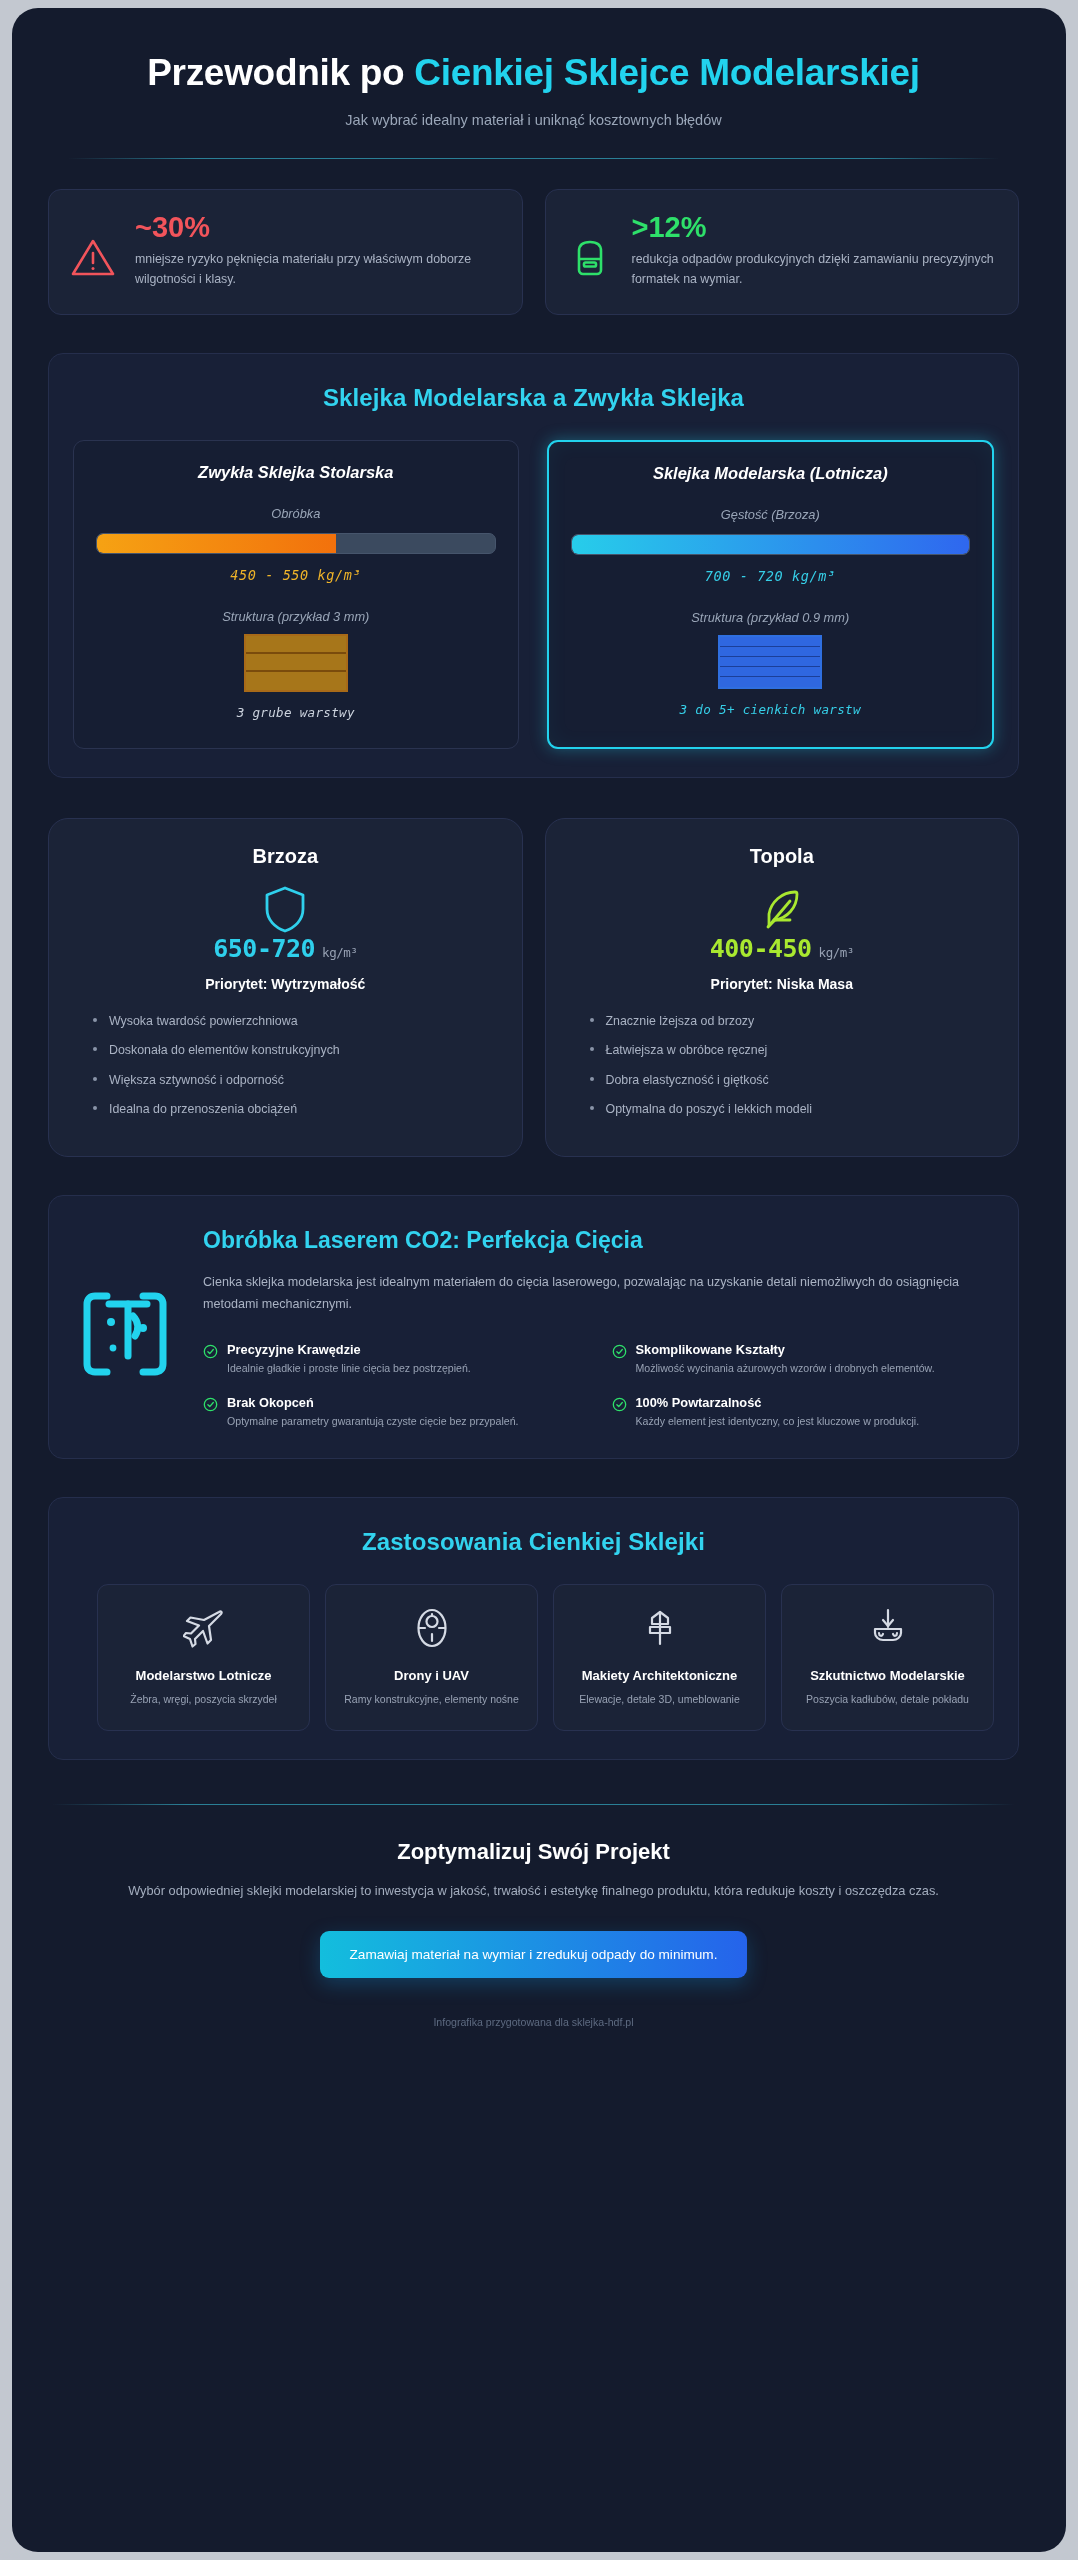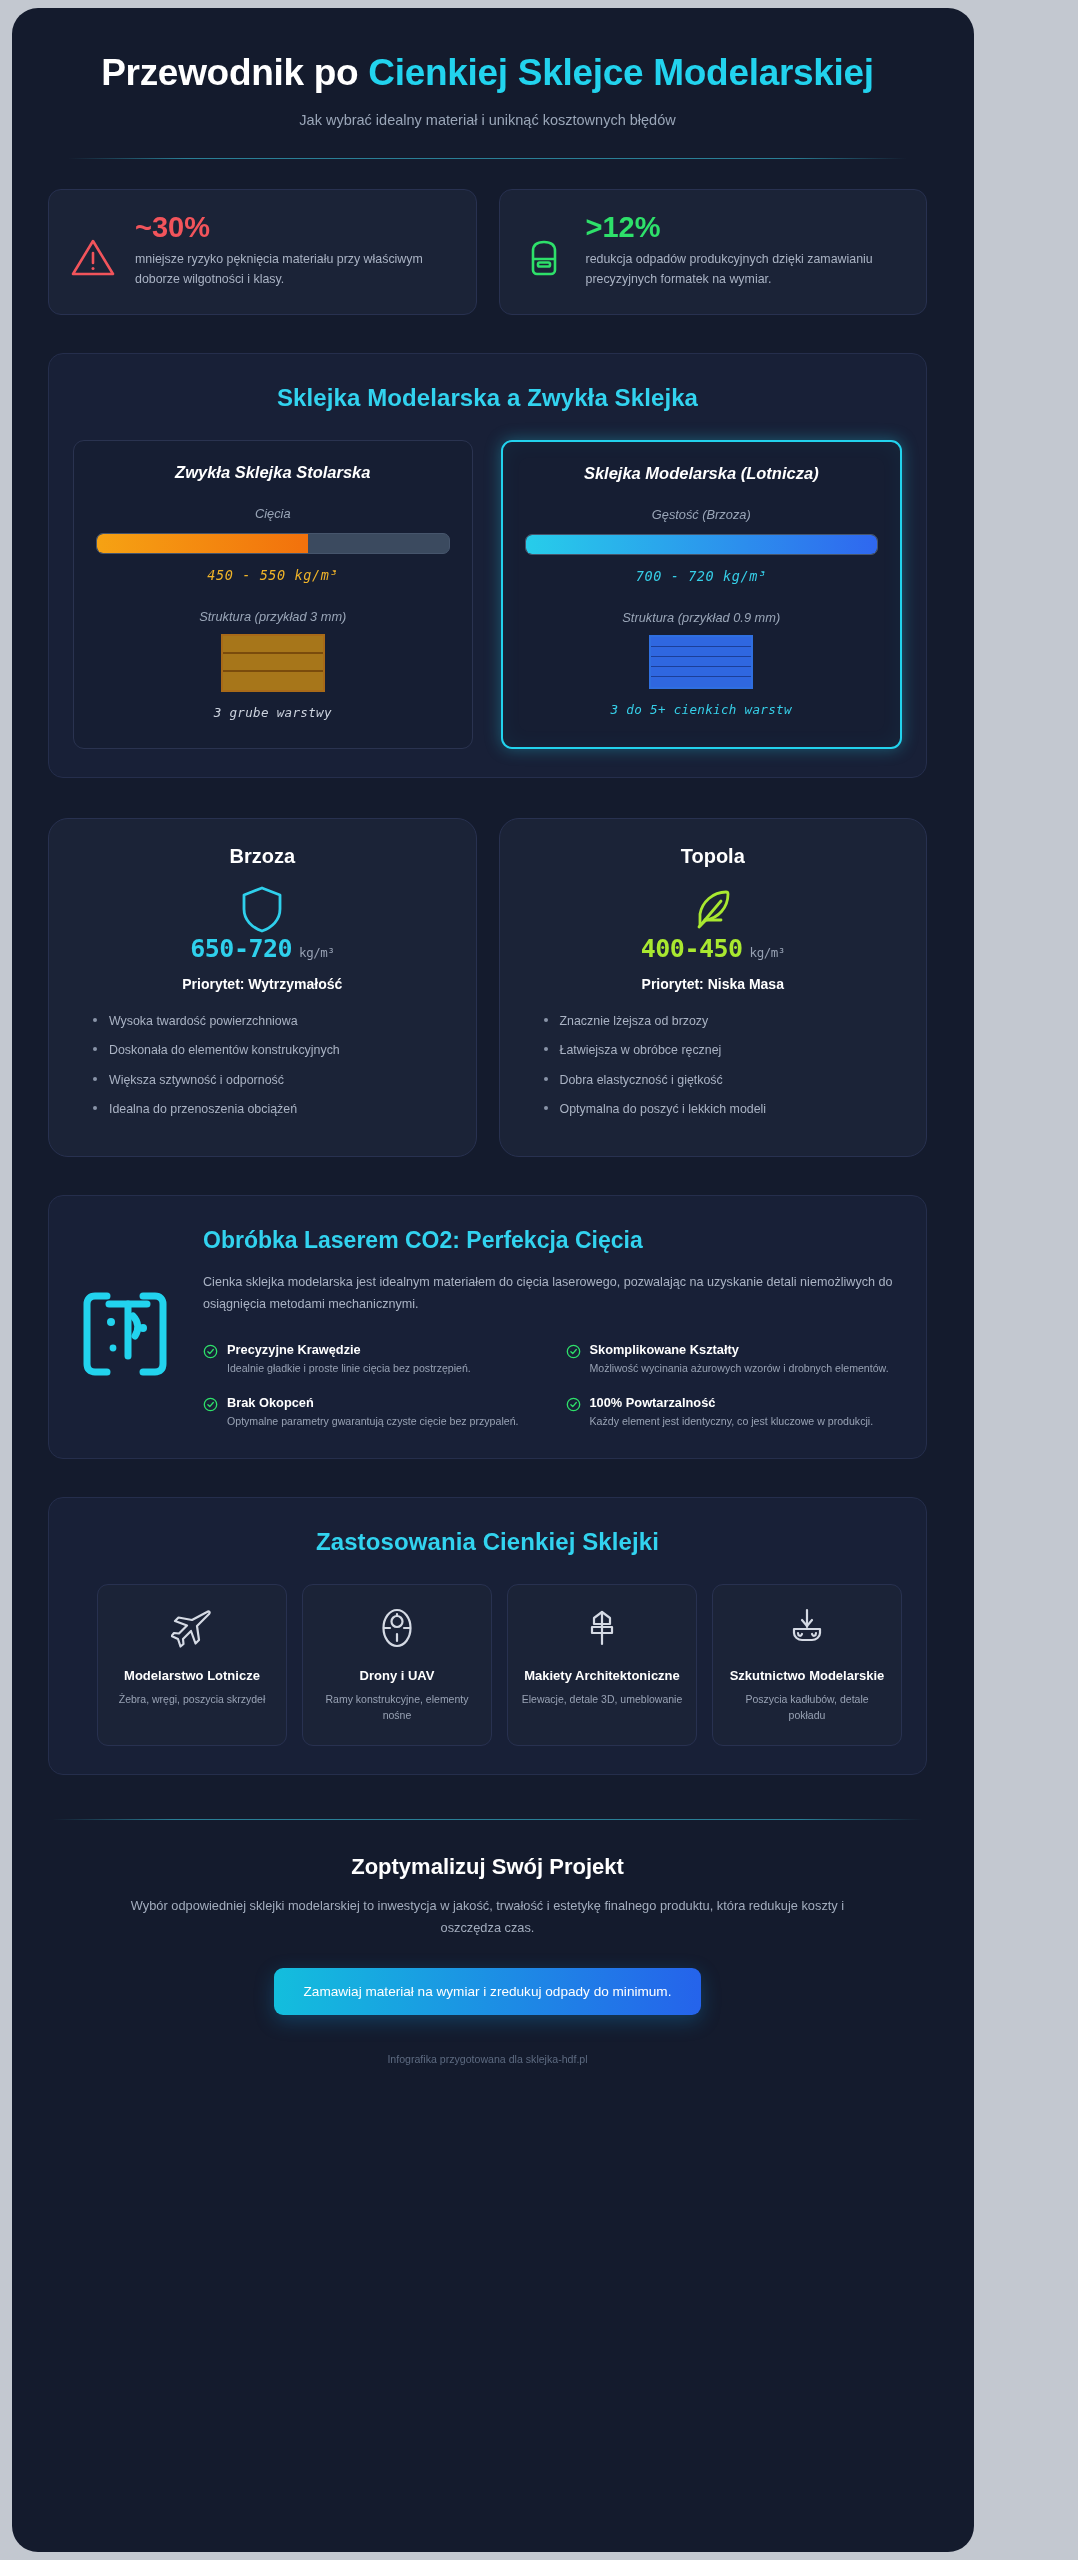--- a/index.html
+++ b/index.html
@@ -4,21 +4,21 @@
 <style>
   * { box-sizing: border-box; margin: 0; padding: 0; }
   html, body {
     width: 1078px;
     background: #c3c8d0;
     font-family: "Liberation Sans", sans-serif;
   }
   body { padding: 8px 12px 0 12px; }
 
   .page {
-    width: 962px;
+    width: 1054px;
     min-height: 2544px;
     background: #141b2d;
     border-radius: 26px;
     padding: 0 11px 34px 0;
     overflow: hidden;
   }
 
   .inner { padding: 0 36px; }
 
   
@@ -281,21 +281,21 @@
 
     </div>
 
     <div class="panel">
       <div class="panel-title">Sklejka Modelarska a Zwykła Sklejka</div>
 
       <div class="compare">
 
         <div class="cmp">
           <h3>Zwykła Sklejka Stolarska</h3>
-          <div class="lbl">Cięcia</div>
+          <div class="lbl">Obróbka</div>
           <div class="bar-track">
             <div class="bar-fill orange" style="width:60%"></div>
           </div>
           <div class="dens orange">450 - 550 kg/m³</div>
           <div class="struct-lbl">Struktura (przykład 3 mm)</div>
           <div class="stack brown">
             <div class="layer"></div>
             <div class="layer"></div>
             <div class="layer"></div>
           </div>

